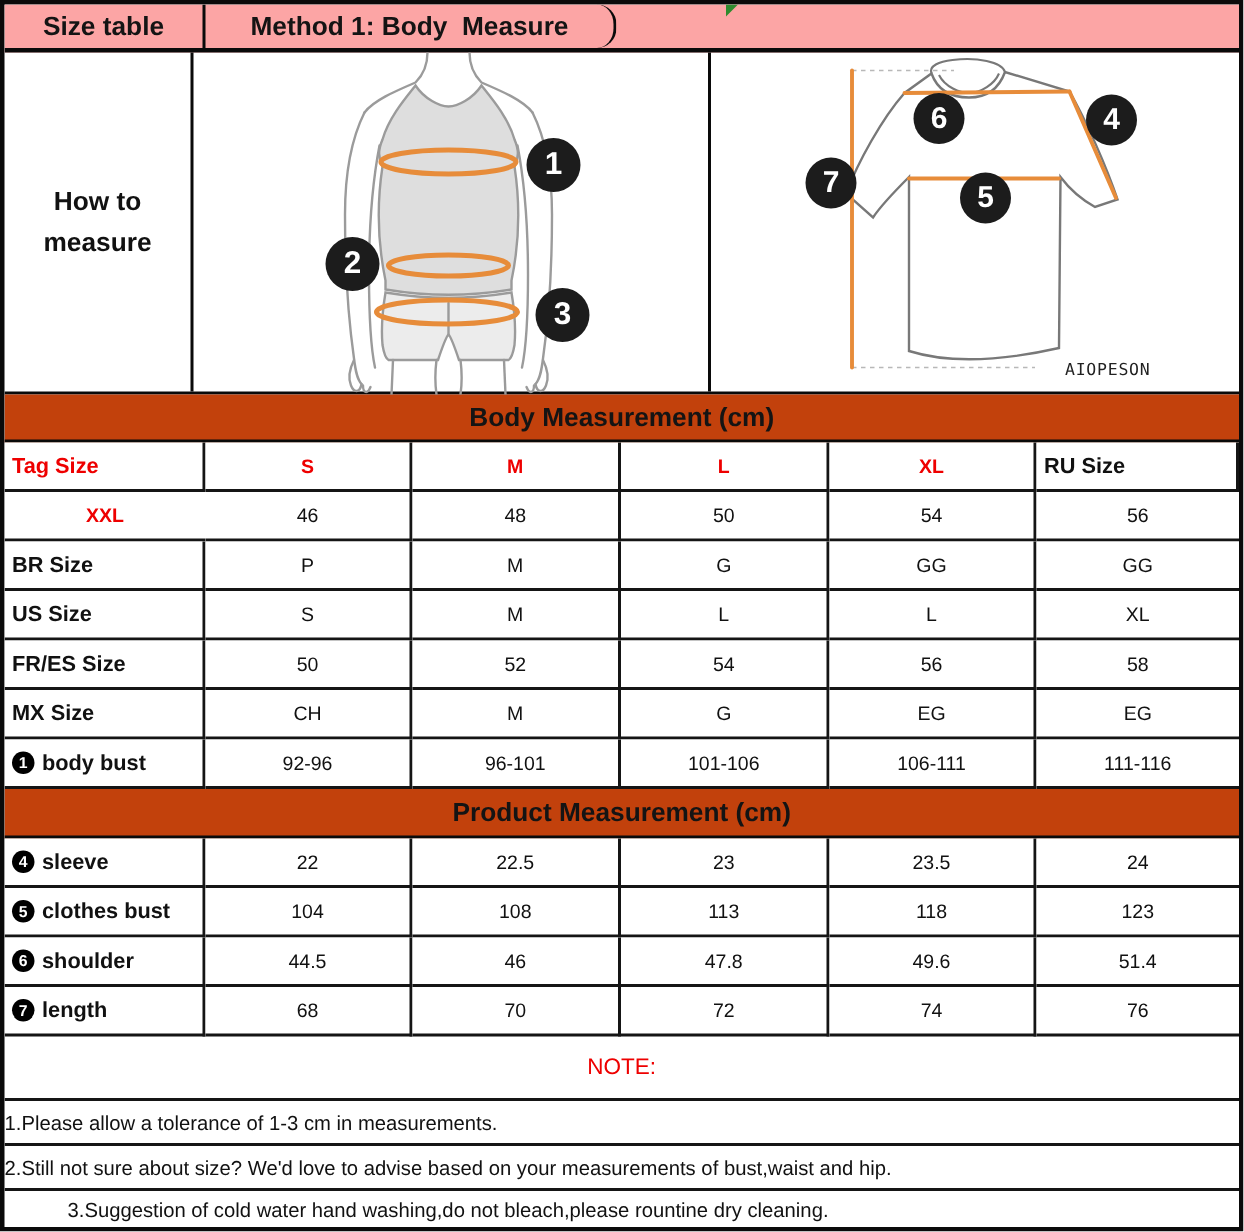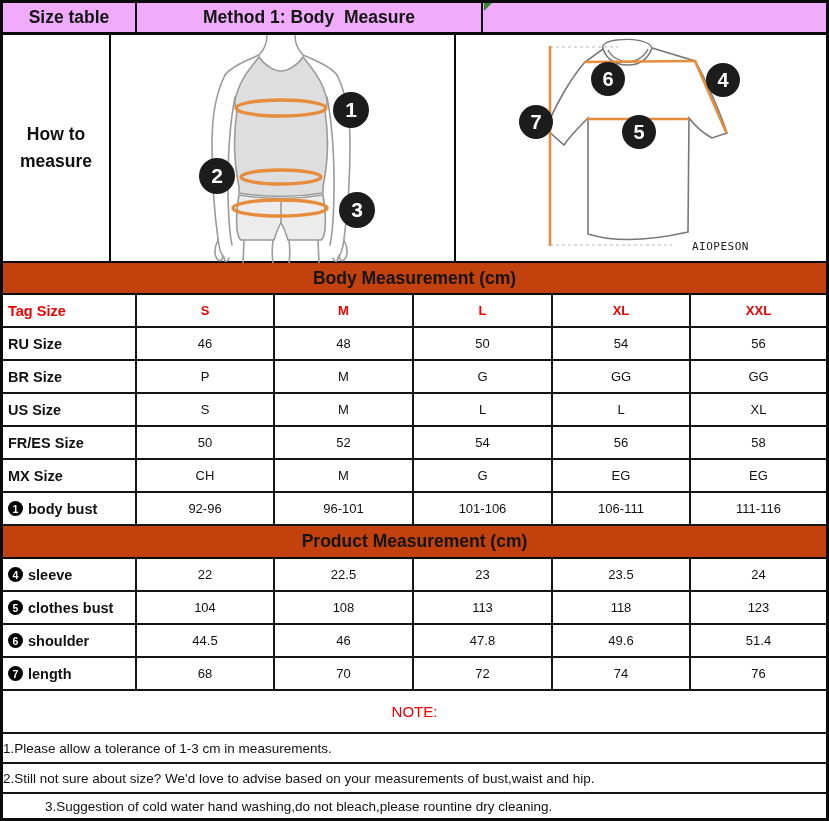--- a/index.html
+++ b/index.html
@@ -3,28 +3,28 @@
 <meta charset="utf-8">
 <style>
   html,body{margin:0;padding:0;background:#fff;}
   .sheet{
     position:relative;width:829px;height:821px;box-sizing:border-box;
     border:3px solid #0a0a0a;background:#fff;
     font-family:"Liberation Sans", sans-serif;color:#111;
     display:flex;flex-direction:column;overflow:hidden;
   }
   
-  .top-header{display:flex;height:32px;background:#f0abfc;border-bottom:3px solid #0a0a0a;box-sizing:border-box;flex:none;}
+  .top-header{display:flex;height:32px;background:#fca5a5;border-bottom:3px solid #0a0a0a;box-sizing:border-box;flex:none;}
   .top-header .hcell{display:flex;align-items:center;justify-content:center;font-weight:bold;font-size:17.5px;white-space:pre;box-sizing:border-box;color:#141414;}
   .hc0{width:134px;border-right:2px solid #0a0a0a;}
-  .hc1{width:346px;border-right:2px solid #0a0a0a;}
+  .hc1{width:274px;border-right:2px solid #0a0a0a;border-radius:13px;}
   .hc2{flex:1;}
   
   .illus{display:flex;height:228px;border-bottom:2px solid #0a0a0a;box-sizing:border-box;flex:none;}
-  .howto{width:108px;border-right:2px solid #0a0a0a;display:flex;align-items:center;justify-content:center;text-align:center;font-weight:bold;font-size:17.5px;line-height:1.55;box-sizing:border-box;padding:0 14px;}
+  .howto{width:126px;border-right:2px solid #0a0a0a;display:flex;align-items:center;justify-content:center;text-align:center;font-weight:bold;font-size:17.5px;line-height:1.55;box-sizing:border-box;padding:0 14px;}
   .diagram{position:relative;box-sizing:border-box;}
   .body-cell{width:345px;border-right:2px solid #0a0a0a;}
   .shirt-cell{flex:1;}
   .diagram svg{position:absolute;left:0;top:0;}
   .mk{position:absolute;border-radius:50%;background:#1c1c1c;color:#fff;font-weight:bold;display:flex;align-items:center;justify-content:center;font-family:"Liberation Sans",sans-serif;}
   .mk36{width:36px;height:36px;font-size:21px;}
   .mk34{width:34px;height:34px;font-size:20px;}
   .brand{position:absolute;left:236px;top:205px;font-family:"DejaVu Sans Mono",monospace;font-size:11px;letter-spacing:.5px;color:#222;}
   .green-flag{position:absolute;left:481px;top:0;width:0;height:0;border-top:8px solid #2e8b2e;border-right:8px solid transparent;}
   
@@ -120,22 +120,22 @@
     </div>
   </div>
 
   <div class="band band1">Body Measurement (cm)</div>
   <div class="mtable" id="body-grid">
       <div class="cell lab red">Tag Size</div>
       <div class="cell val red">S</div>
       <div class="cell val red">M</div>
       <div class="cell val red">L</div>
       <div class="cell val red">XL</div>
+      <div class="cell lab">RU Size</div>
       <div class="cell val red lastcol">XXL</div>
-      <div class="cell lab">RU Size</div>
       <div class="cell val">46</div>
       <div class="cell val">48</div>
       <div class="cell val">50</div>
       <div class="cell val">54</div>
       <div class="cell val lastcol">56</div>
       <div class="cell lab">BR Size</div>
       <div class="cell val">P</div>
       <div class="cell val">M</div>
       <div class="cell val">G</div>
       <div class="cell val">GG</div>

